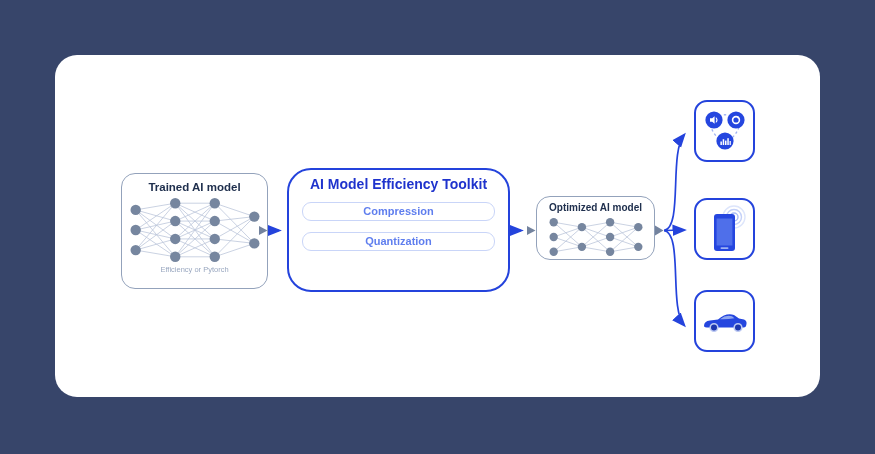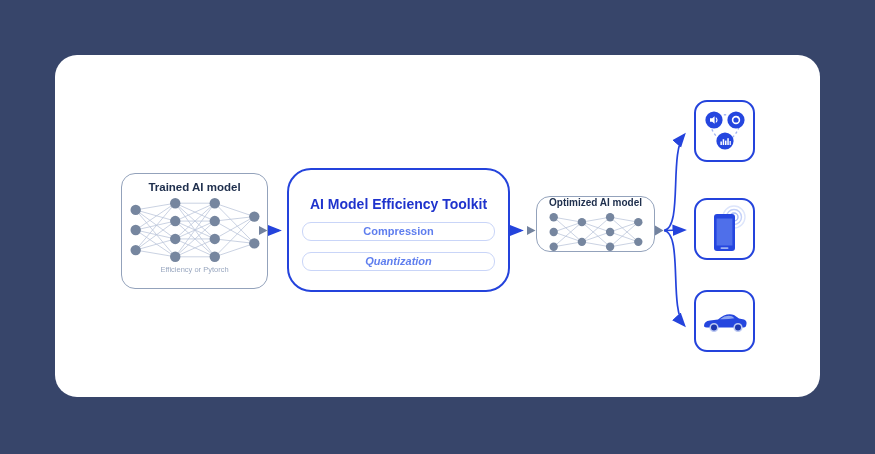--- a/index.html
+++ b/index.html
@@ -18,34 +18,34 @@
     border:1.5px solid #93A2BB;border-radius:14px;background:#fff;
     box-sizing:border-box;text-align:center;
   }
   .box-title{font-weight:bold;color:#20304E;}
   .trained-box{left:66px;top:118px;width:147px;height:116px;padding-top:7px;}
   .trained-box .box-title{font-size:11.5px;}
   .trained-box .caption{font-size:7.5px;color:#9AA8C0;margin-top:2px;}
   .toolkit-box{
     left:232px;top:113px;width:223px;height:124px;box-sizing:border-box;
     border:2.5px solid #2443DC;border-radius:24px;background:#fff;
-    text-align:center;padding-top:26px;
+    text-align:center;padding-top:6px;
   }
   .toolkit-title{
     color:#1F33CD;font-weight:bold;font-size:14px;line-height:1.18;
   }
   .pill{
     width:193px;height:19px;margin:0 auto;box-sizing:border-box;
     border:1px solid #C9D5F8;border-radius:9px;background:#fff;
     color:#5F7EEE;font-weight:bold;font-size:11px;line-height:17px;
     text-align:center;cursor:default;
   }
   .pill.first{margin-top:9px;}
-  .pill.second{margin-top:11px;font-style:italic;}
-  .optimized-box{left:481px;top:141px;width:119px;height:56px;}
+  .pill.second{margin-top:11px;}
+  .optimized-box{left:481px;top:141px;width:119px;height:64px;padding-top:5px;}
   .optimized-box .box-title{font-size:10px;}
   .net-svg{display:block;margin:4px auto 0 auto;}
   
   .icon-box{
     left:639px;width:61px;height:62px;box-sizing:border-box;
     border:2px solid #2443DC;border-radius:13px;background:#fff;
     display:flex;align-items:center;justify-content:center;
   }
   .overlay{left:0;top:0;width:765px;height:342px;pointer-events:none;}
 </style>

